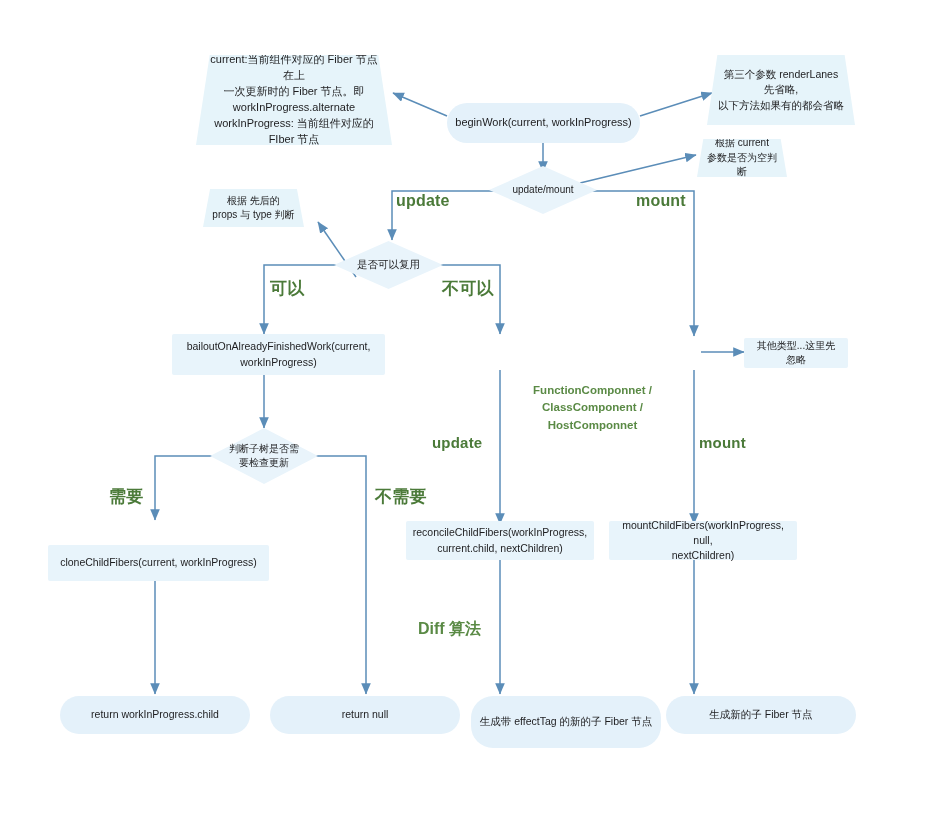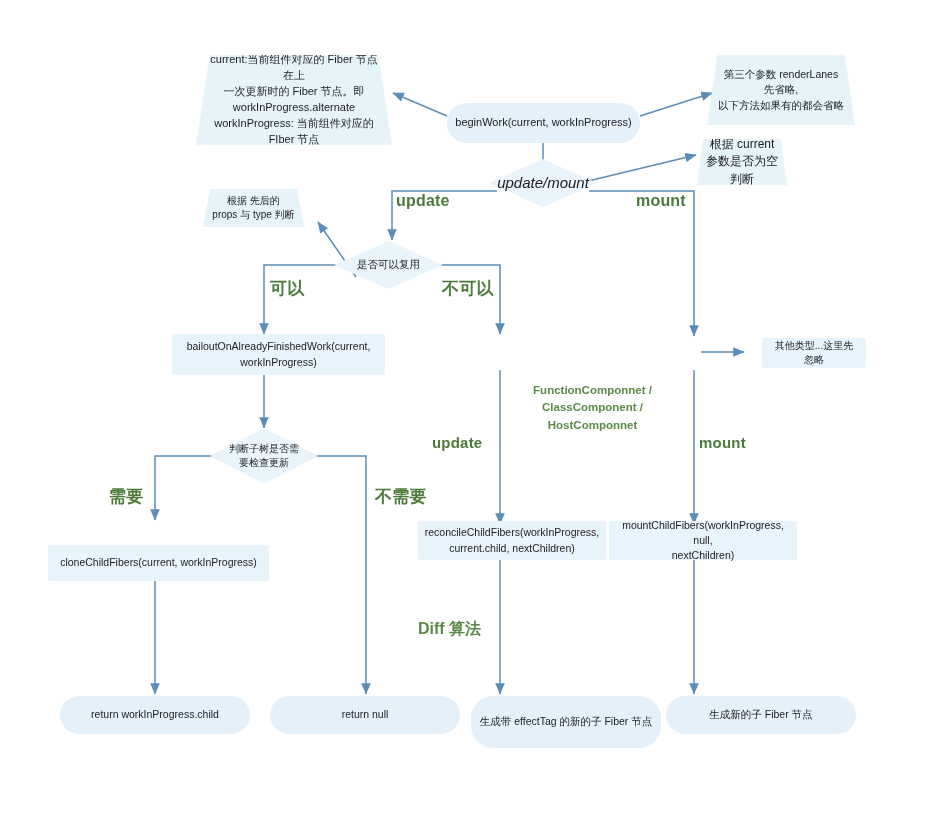--- a/index.html
+++ b/index.html
@@ -134,24 +134,24 @@
 一次更新时的 Fiber 节点。即
 workInProgress.alternate
 workInProgress: 当前组件对应的 FIber 节点</div>
 
   <div class="node pill" style="left:447px; top:103px; width:193px; height:40px; font-size:11px;">beginWork(current, workInProgress)</div>
 
   <div class="node note" style="left:707px; top:55px; width:148px; height:70px; font-size:10.5px;">第三个参数 renderLanes
 先省略,
 以下方法如果有的都会省略</div>
 
-  <div class="node note" style="left:697px; top:139px; width:90px; height:46px; font-size:12px;">根据 current
+  <div class="node note" style="left:697px; top:139px; width:90px; height:38px; font-size:10px;">根据 current
 参数是否为空判断</div>
 
-  <div class="node diamond" style="left:489px; top:159px; width:108px; height:48px; font-size:15px;font-style:italic;">
+  <div class="node diamond" style="left:489px; top:166px; width:108px; height:48px; font-size:10px;">
     <span class="dshape"></span>
     <span class="dlabel">update/mount</span>
   </div>
 
   <div class="elabel" style="left:396px; top:192px; font-size:16px;">update</div>
 
   <div class="elabel" style="left:636px; top:192px; font-size:16px;">mount</div>
 
   <div class="node note" style="left:203px; top:189px; width:101px; height:38px; font-size:10px;">根据 先后的
 props 与 type 判断</div>
@@ -162,21 +162,21 @@
   </div>
 
   <div class="elabel" style="left:270px; top:277px; font-size:17px;">可以</div>
 
   <div class="elabel" style="left:442px; top:277px; font-size:17px;">不可以</div>
 
   <div class="node rect" style="left:172px; top:334px; width:213px; height:41px; font-size:10.5px;">bailoutOnAlreadyFinishedWork(current,
 workInProgress)</div>
 
 
-  <div class="node rect" style="left:744px; top:338px; width:104px; height:28px; font-size:10px;margin-left:18px;">其他类型...这里先忽略</div>
+  <div class="node rect" style="left:744px; top:338px; width:104px; height:28px; font-size:10px;">其他类型...这里先忽略</div>
 
   <div class="grouplabel" style="left:505px; top:382px; width:175px; font-size:11.5px;">FunctionComponnet /
 ClassComponent /
 HostComponnet</div>
 
   <div class="node diamond" style="left:210px; top:428px; width:108px; height:56px; font-size:10px;">
     <span class="dshape"></span>
     <span class="dlabel">判断子树是否需
 要检查更新</span>
   </div>
@@ -184,21 +184,21 @@
   <div class="elabel" style="left:109px; top:485px; font-size:17px;">需要</div>
 
   <div class="elabel" style="left:375px; top:485px; font-size:17px;">不需要</div>
 
   <div class="elabel" style="left:432px; top:434px; font-size:15px;">update</div>
 
   <div class="elabel" style="left:699px; top:434px; font-size:15px;">mount</div>
 
   <div class="node rect" style="left:48px; top:545px; width:221px; height:36px; font-size:10.5px;">cloneChildFibers(current, workInProgress)</div>
 
-  <div class="node rect" style="left:418px; top:521px; width:188px; height:39px; font-size:10.5px;">reconcileChildFibers(workInProgress,
+  <div class="node rect" style="left:406px; top:521px; width:188px; height:39px; font-size:10.5px;">reconcileChildFibers(workInProgress,
 current.child, nextChildren)</div>
 
   <div class="node rect" style="left:609px; top:521px; width:188px; height:39px; font-size:10.5px;">mountChildFibers(workInProgress, null,
 nextChildren)</div>
 
   <div class="grouplabel" style="left:418px; top:617px; width:130px; font-size:16px; text-align:left;">Diff 算法</div>
 
   <div class="node pill" style="left:60px; top:696px; width:190px; height:38px; font-size:10.5px;">return workInProgress.child</div>
 
   <div class="node pill" style="left:270px; top:696px; width:190px; height:38px; font-size:10.5px;">return null</div>

